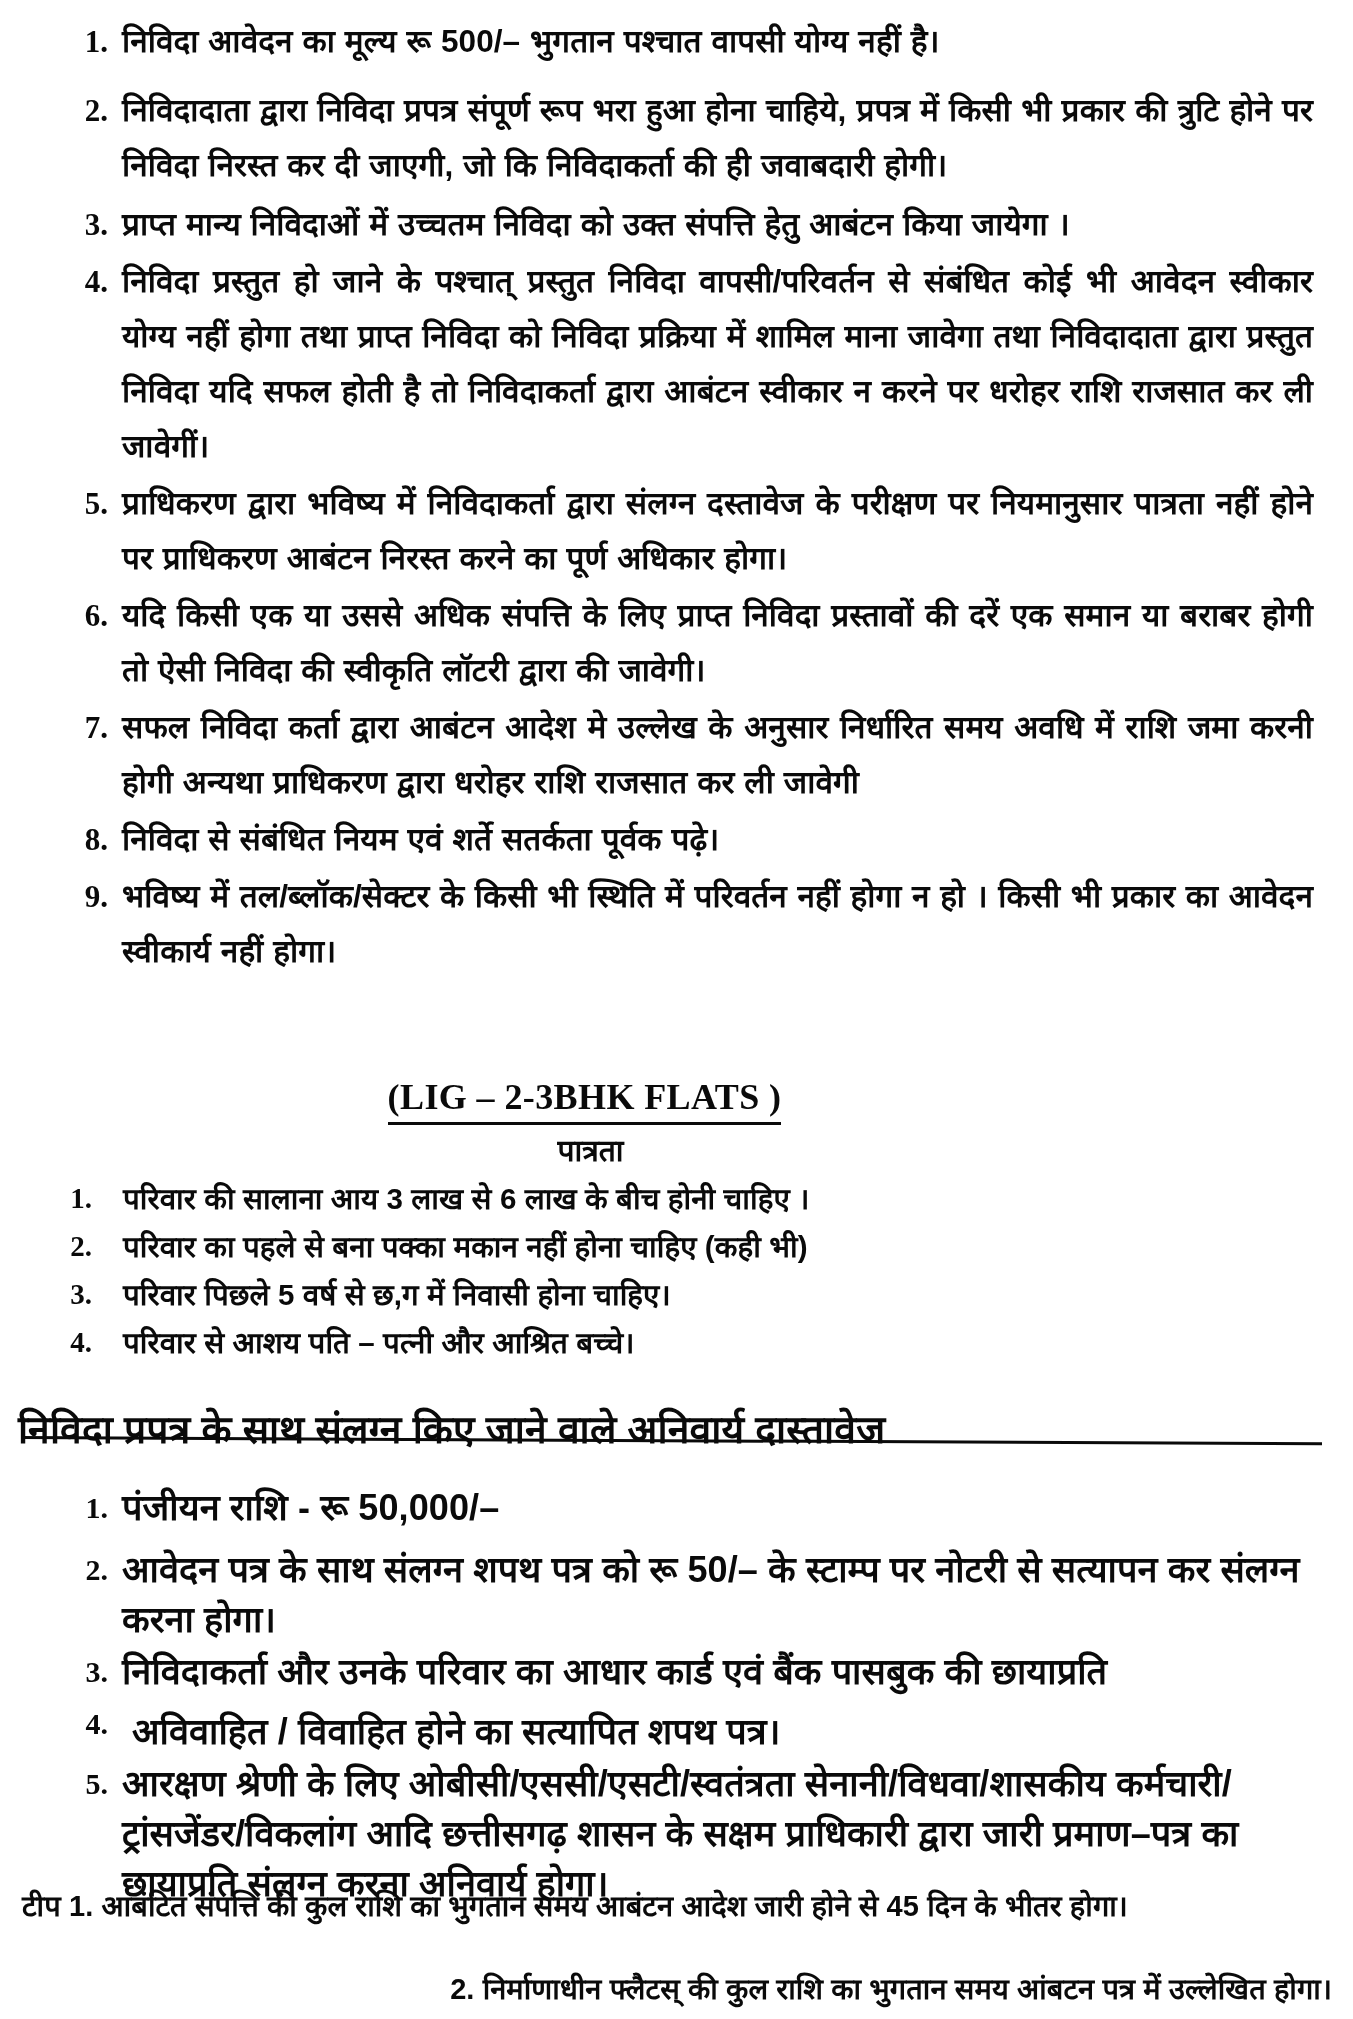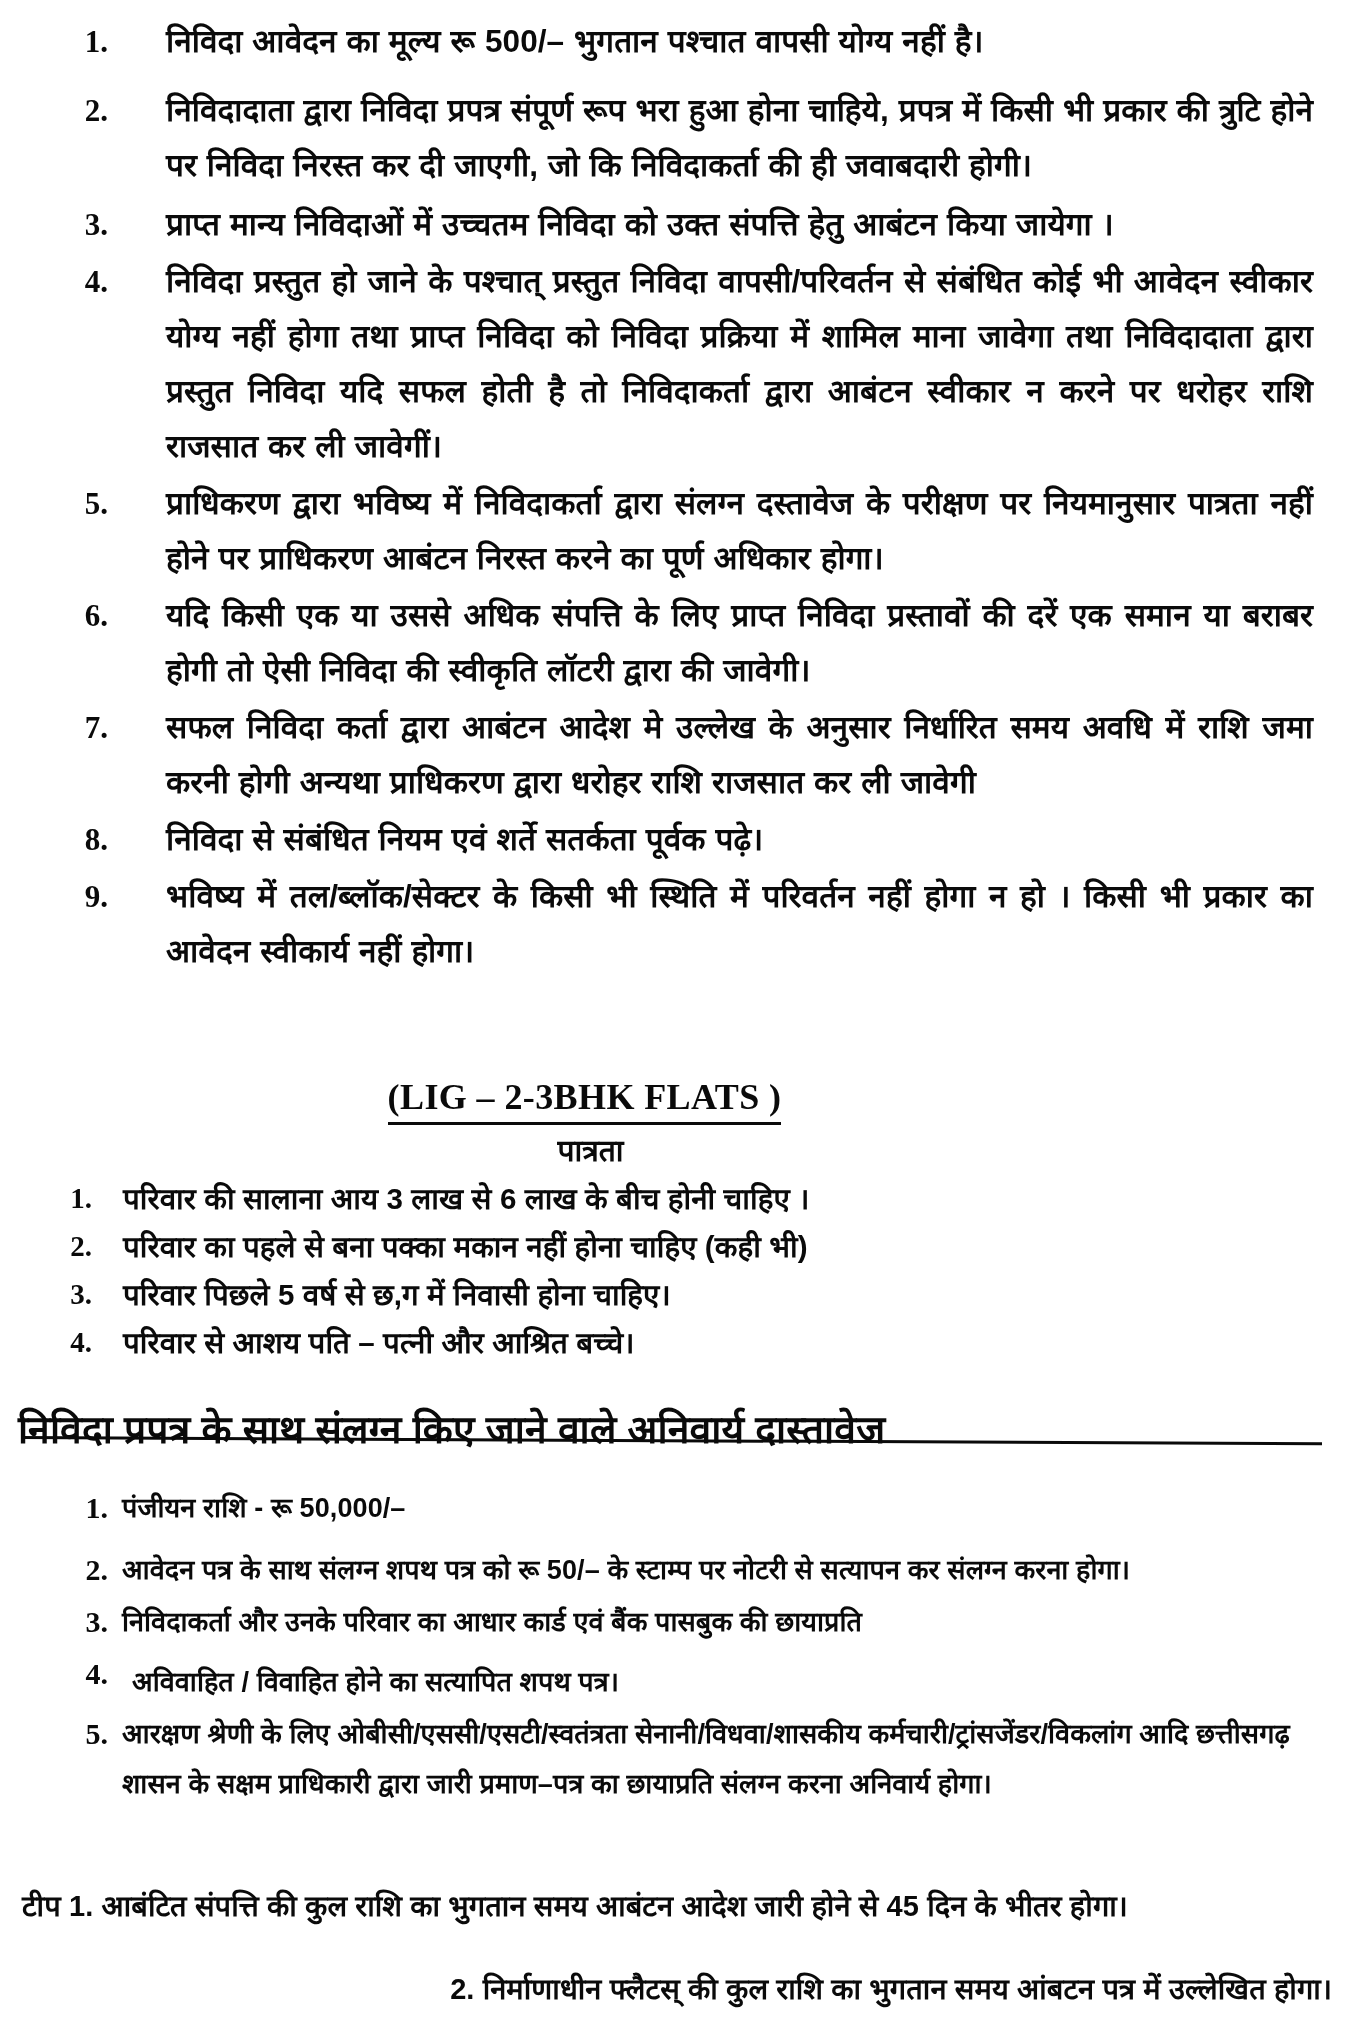--- a/index.html
+++ b/index.html
@@ -60,21 +60,20 @@
   }
   #terms-section .clause .body {
     font-size: 31.5px;
     line-height: 55px;
     font-weight: 700;
     letter-spacing: 0.1px;
     text-align: justify;
     text-align-last: left;
     padding-right: 40px;
     word-spacing: 1px;
-    margin-left: 44px;
   }
   
   #terms-section .clause[data-idx="0"] { margin-bottom: 14px; }
   #terms-section .clause[data-idx="1"] { margin-bottom: 4px; }
 
   
   #lig-block {
     position: absolute;
     left: 0;
     top: 1075px;
@@ -156,21 +155,21 @@
   #docs-section .clause {
     margin-bottom: 2px;
   }
   #docs-section .clause .num {
     width: 108px;
     padding-right: 14px;
     font-size: 30px;
     line-height: 50px;
   }
   #docs-section .clause .body {
-    font-size: 27px;
+    font-size: 36px;
     line-height: 50px;
     font-weight: 700;
     letter-spacing: 0.1px;
     padding-right: 48px;
   }
   #docs-section .clause[data-idx="0"] { margin-bottom: 12px; }
   #docs-section .clause[data-idx="3"] .body { padding-left: 10px; margin-top: 8px; }
 
   
   #notes-section {

